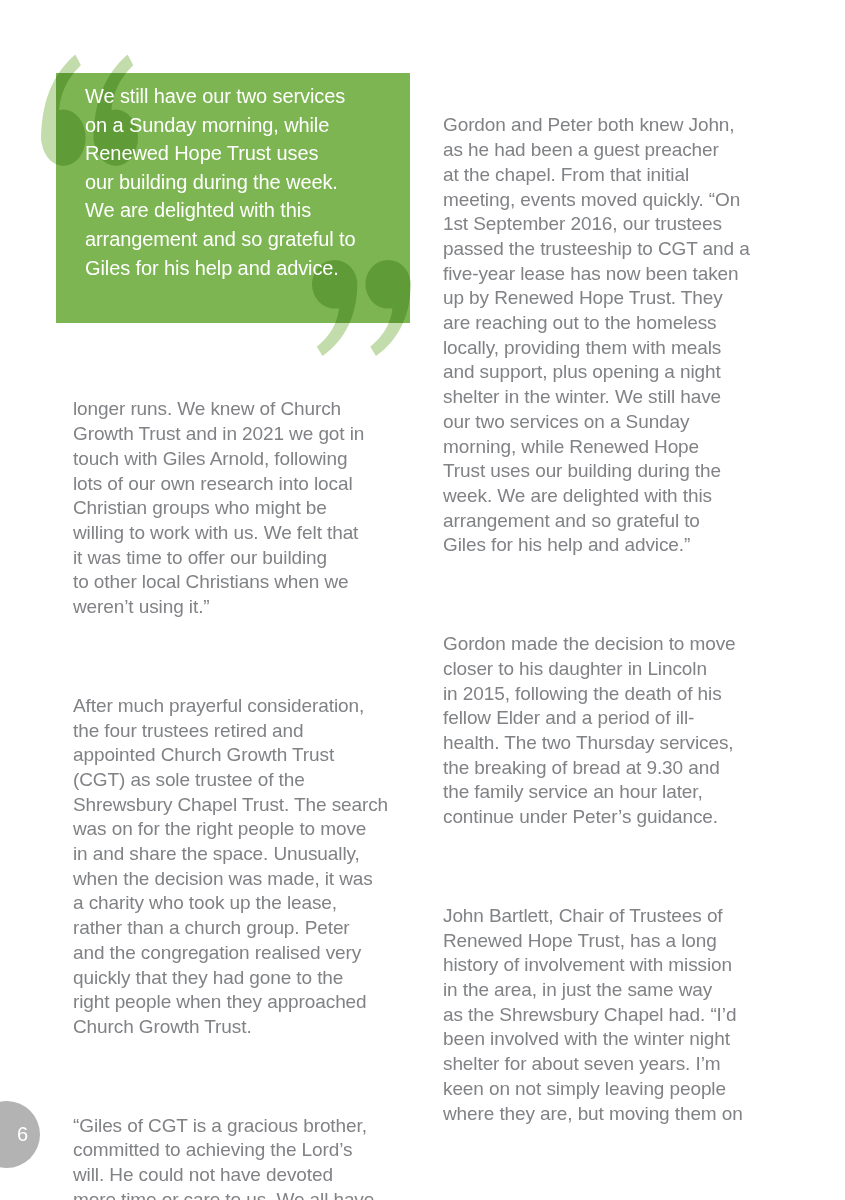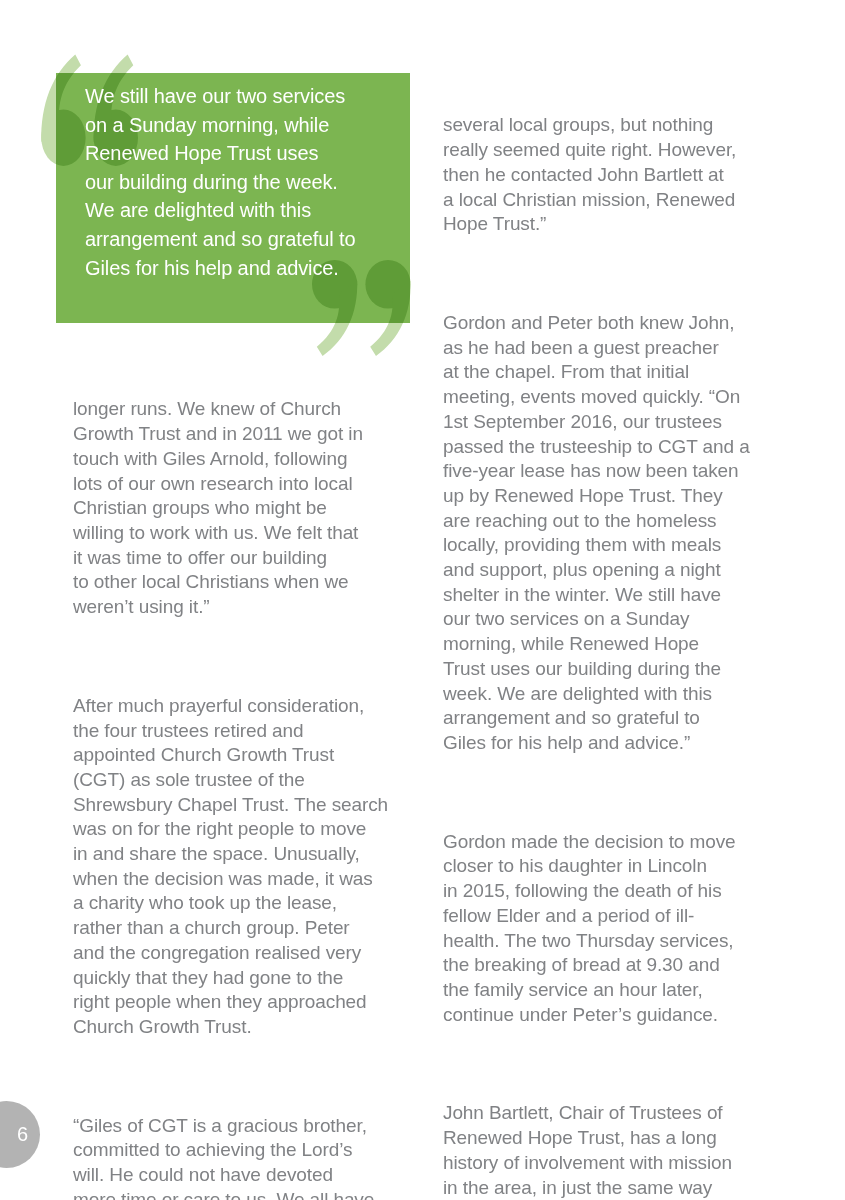--- a/index.html
+++ b/index.html
@@ -116,21 +116,21 @@
   <div class="quote-text">We still have our two services
 on a Sunday morning, while
 Renewed Hope Trust uses
 our building during the week.
 We are delighted with this
 arrangement and so grateful to
 Giles for his help and advice.</div>
 
   <div class="column col-left">
     <p>longer runs. We knew of Church
-Growth Trust and in 2011 we got in
+Growth Trust and in 2021 we got in
 touch with Giles Arnold, following
 lots of our own research into local
 Christian groups who might be
 willing to work with us. We felt that
 it was time to offer our building
 to other local Christians when we
 weren’t using it.”</p>
     <p>After much prayerful consideration,
 the four trustees retired and
 appointed Church Growth Trust
@@ -147,25 +147,20 @@
 Church Growth Trust.</p>
     <p>“Giles of CGT is a gracious brother,
 committed to achieving the Lord’s
 will. He could not have devoted
 more time or care to us. We all have
 a very high regard for him.
 He set up meetings for us with</p>
   </div>
 
   <div class="column col-right">
-    <p>several local groups, but nothing
-really seemed quite right. However,
-then he contacted John Bartlett at
-a local Christian mission, Renewed
-Hope Trust.”</p>
     <p>Gordon and Peter both knew John,
 as he had been a guest preacher
 at the chapel. From that initial
 meeting, events moved quickly. “On
 1st September 2016, our trustees
 passed the trusteeship to CGT and a
 five-year lease has now been taken
 up by Renewed Hope Trust. They
 are reaching out to the homeless
 locally, providing them with meals

